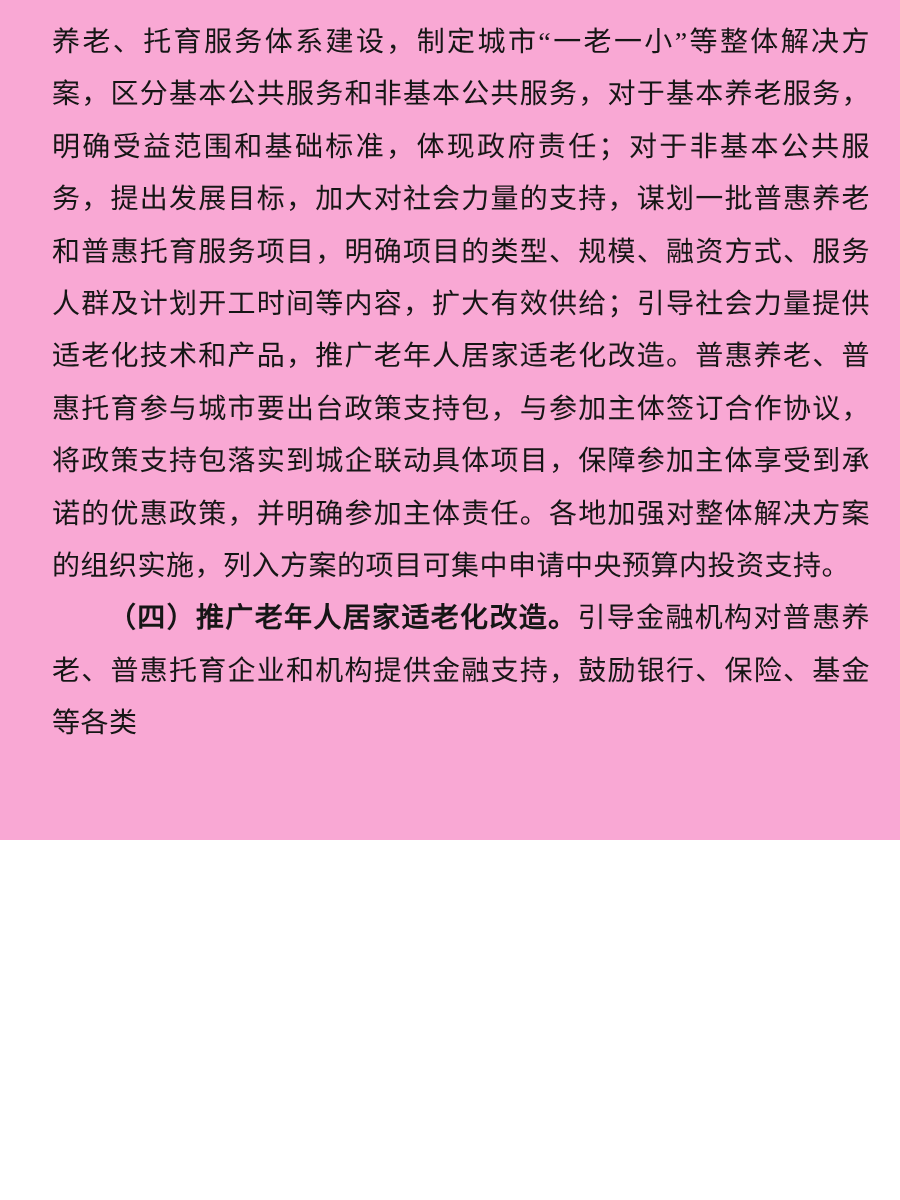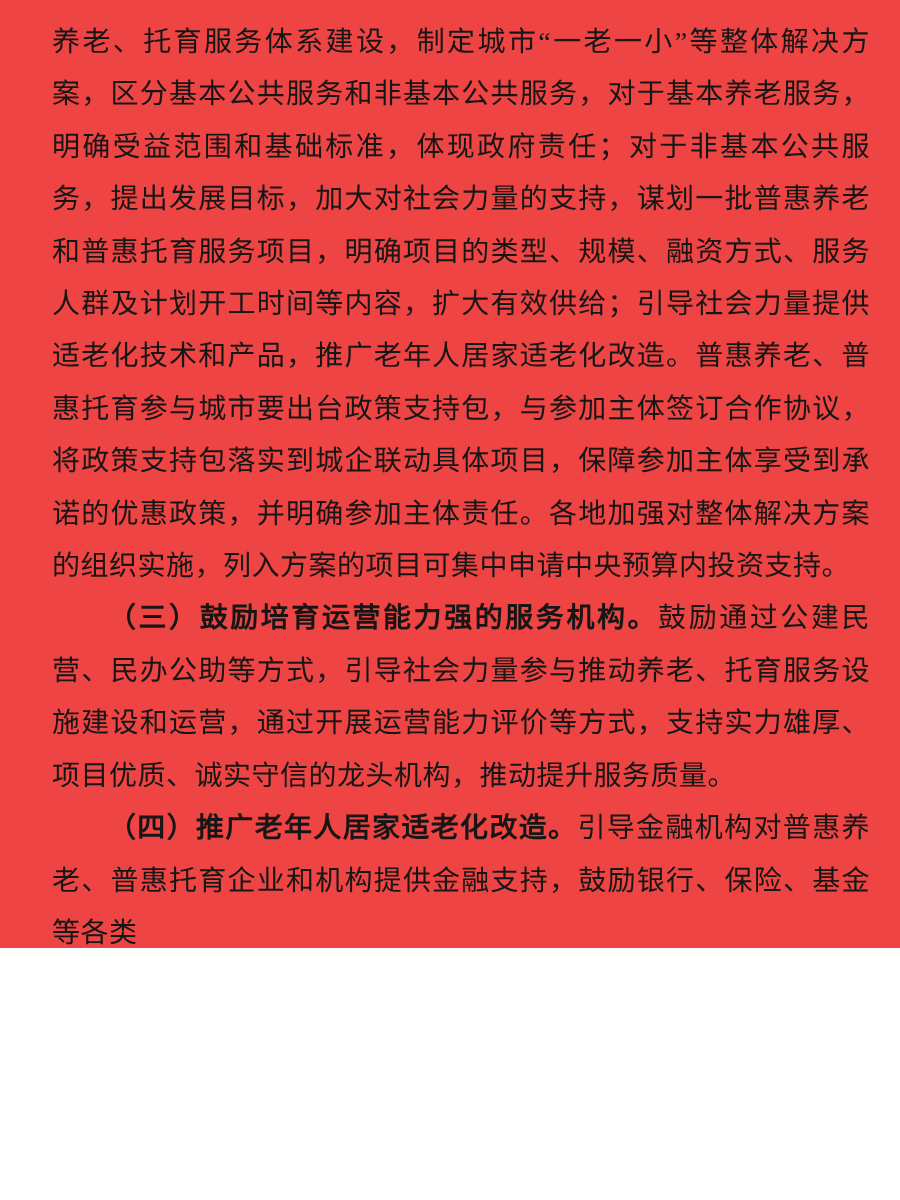--- a/index.html
+++ b/index.html
@@ -3,22 +3,22 @@
 <meta charset="utf-8">
 <style>
   html, body {
     margin: 0;
     padding: 0;
     background: #ffffff;
   }
   .page {
     position: relative;
     width: 900px;
-    height: 948px;
-    background: #ef4444;
+    height: 840px;
+    background: #f9a8d4;
     overflow: hidden;
   }
   .doc {
     position: absolute;
     top: 16px;
     left: 52px;
     width: 818px;
     color: #161616;
     font-family: "Liberation Serif", "DejaVu Serif", serif;
     font-size: 28px;
@@ -40,22 +40,19 @@
 </style>
 </head>
 <body>
 
 <div class="page">
   <div class="doc">
 
     <p class="para-continuation">养老、托育服务体系建设，制定城市“一老一小”等整体解决方案，区分基本公共服务和非基本公共服务，对于基本养老服务，明确受益范围和基础标准，体现政府责任；对于非基本公共服务，提出发展目标，加大对社会力量的支持，谋划一批普惠养老和普惠托育服务项目，明确项目的类型、规模、融资方式、服务人群及计划开工时间等内容，扩大有效供给；引导社会力量提供适老化技术和产品，推广老年人居家适老化改造。普惠养老、普惠托育参与城市要出台政策支持包，与参加主体签订合作协议，将政策支持包落实到城企联动具体项目，保障参加主体享受到承诺的优惠政策，并明确参加主体责任。各地加强对整体解决方案的组织实施，列入方案的项目可集中申请中央预算内投资支持。</p>
 
 
-    <p class="para-indent">
-      <span class="para-lead">（三）鼓励培育运营能力强的服务机构。</span><span>鼓励通过公建民营、民办公助等方式，引导社会力量参与推动养老、托育服务设施建设和运营，通过开展运营能力评价等方式，支持实力雄厚、项目优质、诚实守信的龙头机构，推动提升服务质量。</span>
-    </p>
 
     <p class="para-indent">
       <span class="para-lead">（四）推广老年人居家适老化改造。</span><span>引导金融机构对普惠养老、普惠托育企业和机构提供金融支持，鼓励银行、保险、基金等各类</span>
     </p>
 
   </div>
 </div>
 
 </body></html>

